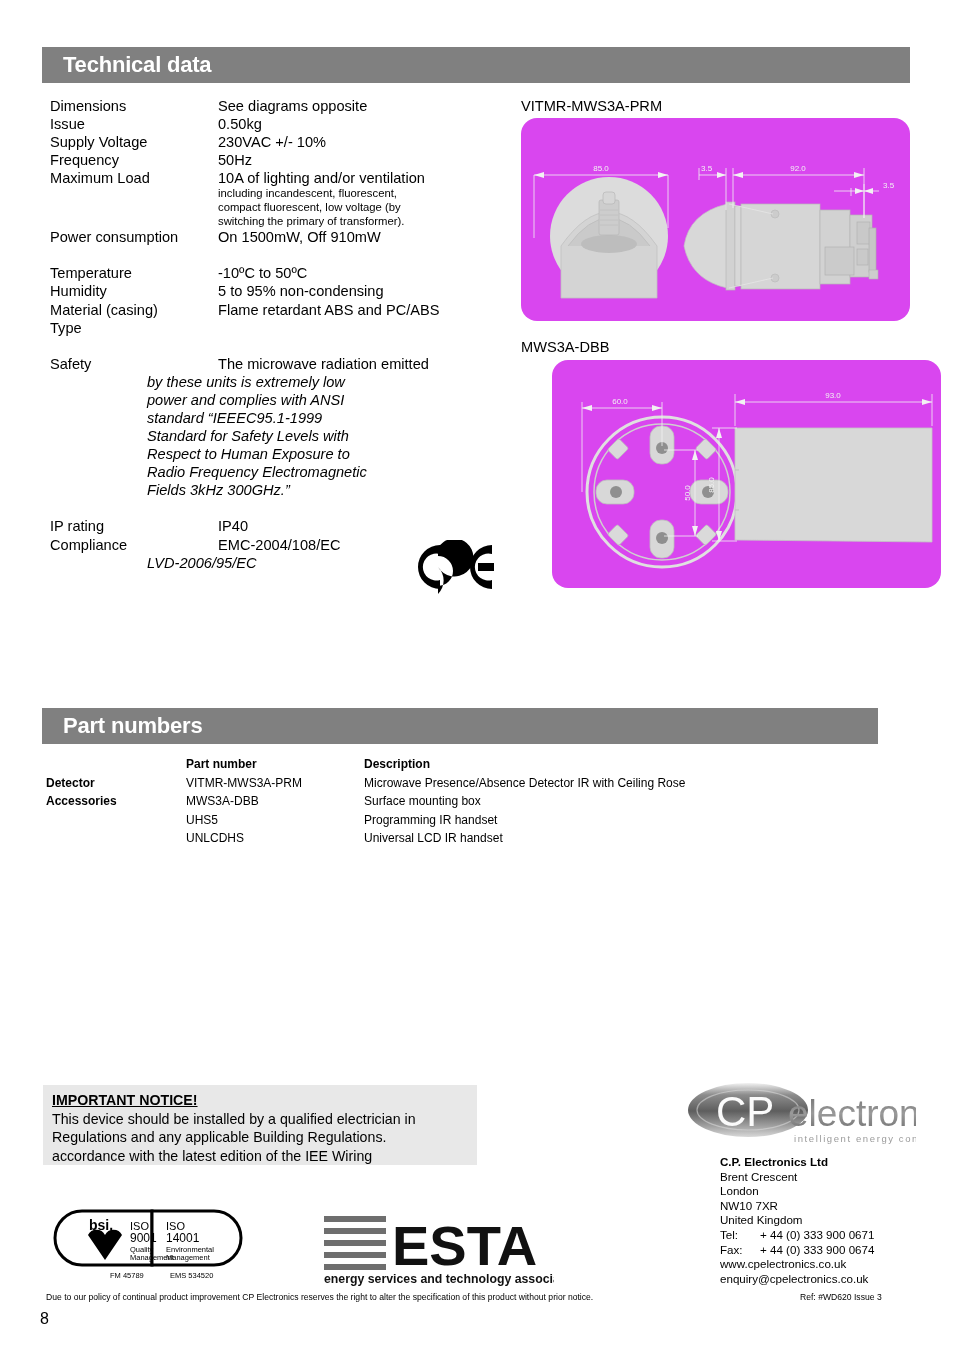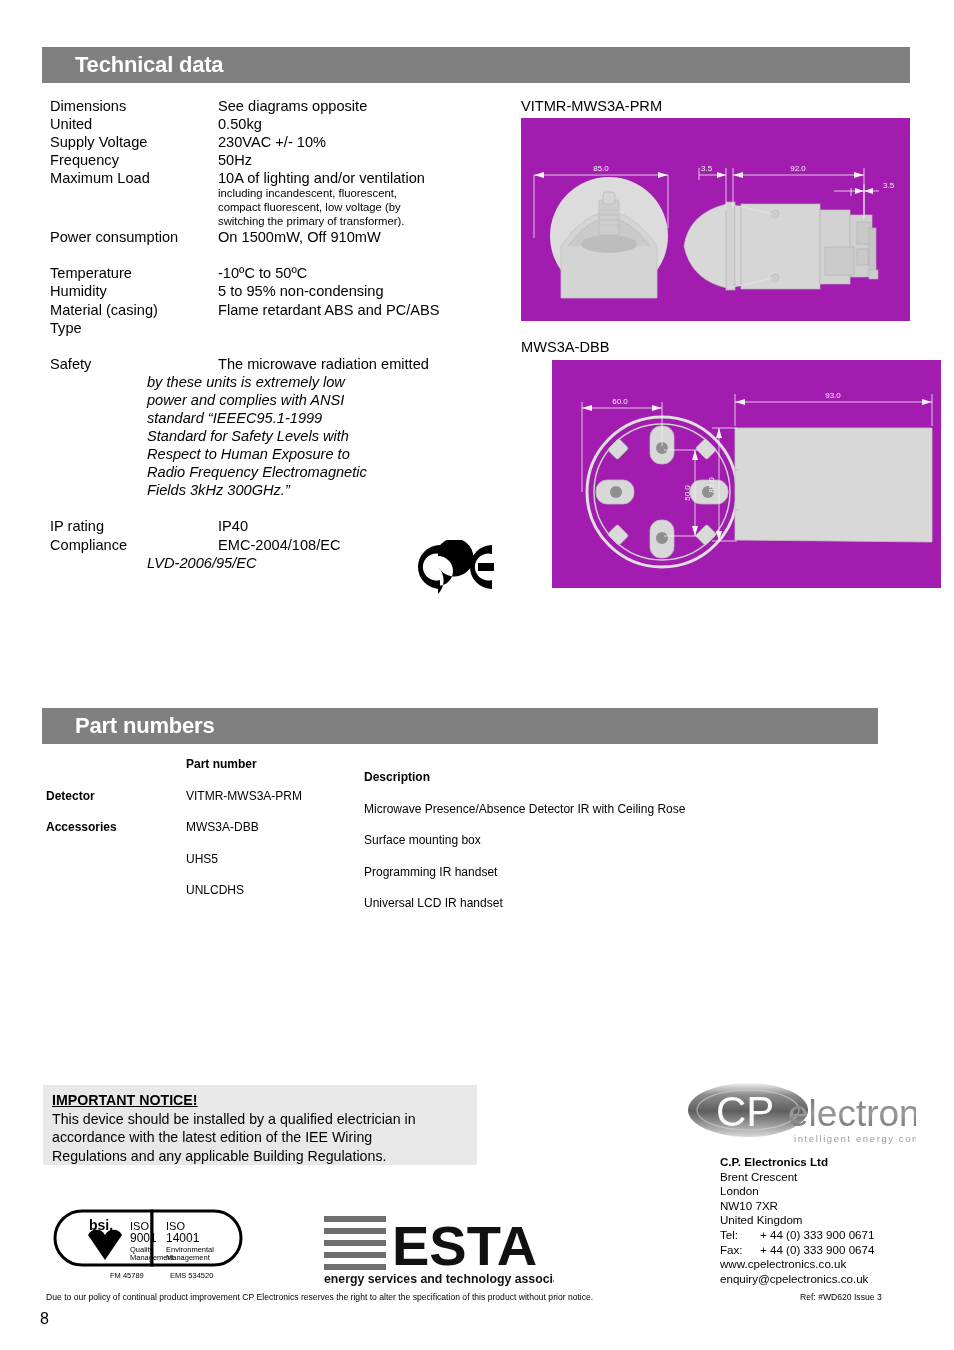--- a/index.html
+++ b/index.html
@@ -7,53 +7,53 @@
     width:954px;height:1350px;position:relative;overflow:hidden;
     font-family:"Liberation Sans", sans-serif;color:#000;
     -webkit-font-smoothing:antialiased;
   }
   .page{position:absolute;left:0;top:0;width:954px;height:1350px;}
 
   
   .section-bar{
     position:absolute;background:#808080;color:#fff;
     font-size:22px;font-weight:bold;letter-spacing:-0.2px;
-    display:flex;align-items:center;padding-left:33px;box-sizing:border-box;
+    display:flex;align-items:center;padding-left:21px;box-sizing:border-box;
   }
   #tech-bar{left:42px;top:47px;width:868px;height:36px;}
   #part-bar{left:42px;top:708px;width:836px;height:36px;}
 
   
   .spec{position:absolute;left:50px;top:97px;width:470px;font-size:14.6px;line-height:18.1px;}
   .spec-row{display:flex;}
   .spec-label{width:168px;flex:0 0 168px;}
   .spec-value{flex:1;}
   .spec-note{font-size:11.3px;line-height:13.6px;margin-left:168px;}
   .gap{height:18px;}
   .multi{margin-left:97px;font-style:italic;}
 
   
   #ce-mark{position:absolute;left:400px;top:540px;width:95px;height:54px;}
 
   
   .diagram-caption{position:absolute;font-size:14.6px;}
-  .diagram{position:absolute;background:#a21caf;overflow:hidden;}
+  .diagram{position:absolute;background:#d946ef;overflow:hidden;border-radius:16px;}
   #diag1-cap{left:521px;top:98px;}
   #diag1{left:521px;top:118px;width:389px;height:203px;}
   #diag2-cap{left:521px;top:339px;}
   #diag2{left:521px;top:360px;width:389px;height:228px;margin-left:31px;}
   .dim-txt{fill:#f2f2f2;font-family:"Liberation Sans",sans-serif;font-size:8px;}
   .dim-line{stroke:#f2f2f2;stroke-width:0.8;fill:none;}
 
   
   .pn{position:absolute;left:46px;top:755px;font-size:12px;line-height:18.6px;}
   .pn-row{display:flex;}
   .pn-c1{width:140px;flex:0 0 140px;font-weight:bold;}
   .pn-c2{width:178px;flex:0 0 178px;}
-  .pn-c3{flex:1;margin-top:13px;}
+  .pn-c3{flex:1;}
   .pn-head .pn-c2,.pn-head .pn-c3{font-weight:bold;}
 
   
   #notice{
     position:absolute;left:43px;top:1085px;width:434px;height:80px;
     background:#e8e8e8;box-sizing:border-box;padding:6px 9px 0 9px;
     font-size:14.2px;line-height:18.6px;
   }
   #notice .hd{font-weight:bold;text-decoration:underline;}
 
@@ -82,21 +82,21 @@
   <div class="section-bar" id="tech-bar">
     <span>Technical data</span>
   </div>
 
   <div class="spec">
     <div class="spec-row">
       <div class="spec-label">Dimensions</div>
       <div class="spec-value">See diagrams opposite</div>
     </div>
     <div class="spec-row">
-      <div class="spec-label">United</div>
+      <div class="spec-label">Issue</div>
       <div class="spec-value">0.50kg</div>
     </div>
     <div class="spec-row">
       <div class="spec-label">Supply Voltage</div>
       <div class="spec-value">230VAC +/- 10%</div>
     </div>
     <div class="spec-row">
       <div class="spec-label">Frequency</div>
       <div class="spec-value">50Hz</div>
     </div>
@@ -329,22 +329,22 @@
     <div class="pn-row">
       <div class="pn-c1"></div>
       <div class="pn-c2">UNLCDHS</div>
       <div class="pn-c3">Universal LCD IR handset</div>
     </div>
   </div>
 
   <div id="notice">
     <div class="hd">IMPORTANT NOTICE!</div>
     <div>This device should be installed by a qualified electrician in</div>
+    <div>Regulations and any applicable Building Regulations.</div>
     <div>accordance with the latest edition of the IEE Wiring</div>
-    <div>Regulations and any applicable Building Regulations.</div>
   </div>
 
   <svg id="cplogo" viewBox="0 0 230 72">
     <defs>
       <linearGradient id="ellg" x1="0" y1="0" x2="0" y2="1">
         <stop offset="0%" stop-color="#f2f2f2"></stop>
         <stop offset="22%" stop-color="#8c8c8c"></stop>
         <stop offset="52%" stop-color="#5e5e5e"></stop>
         <stop offset="78%" stop-color="#9c9c9c"></stop>
         <stop offset="100%" stop-color="#d8d8d8"></stop>

